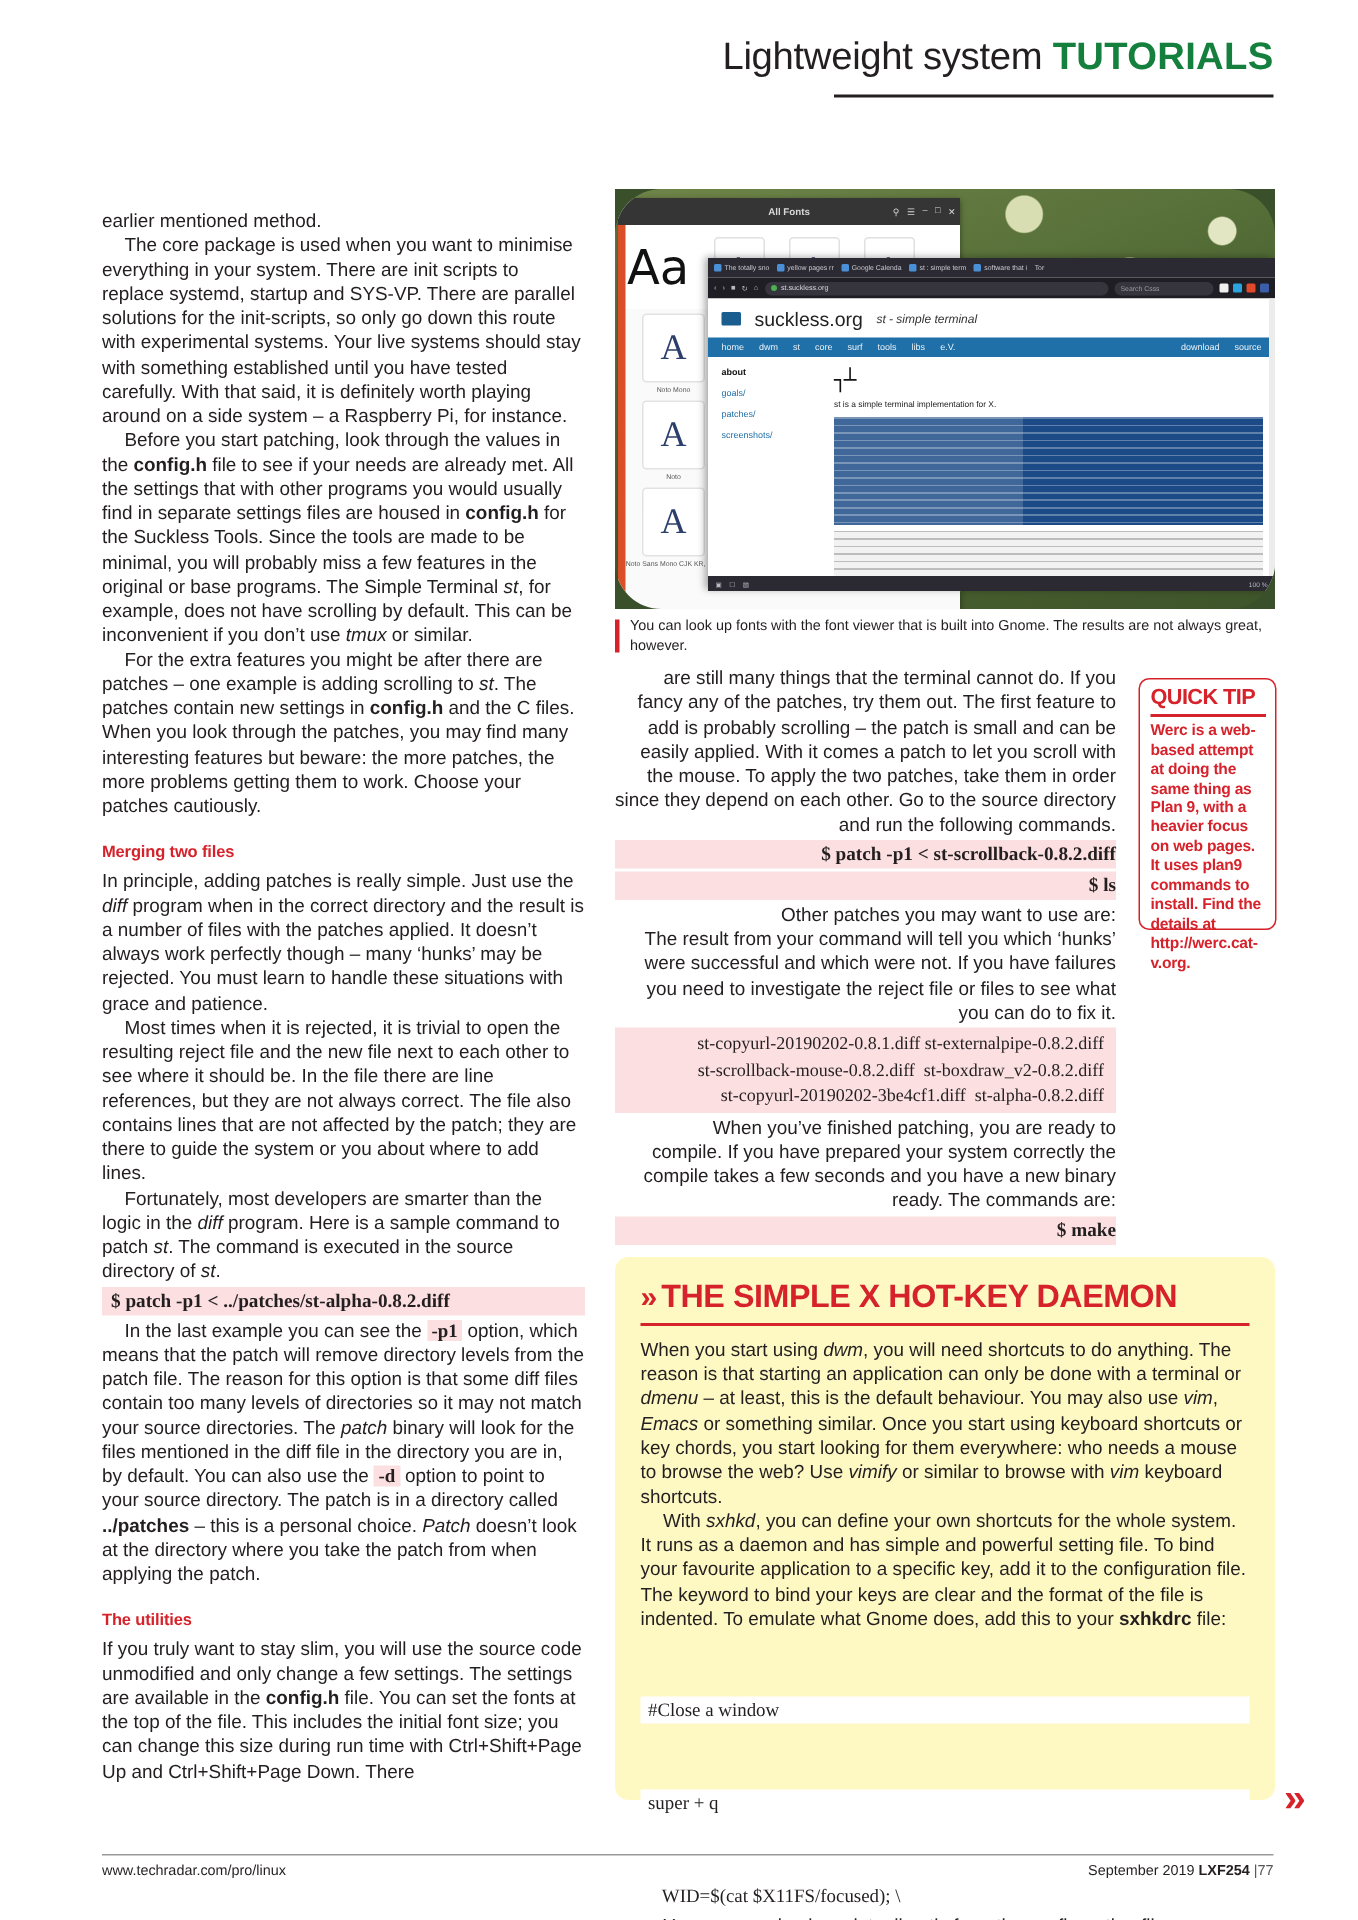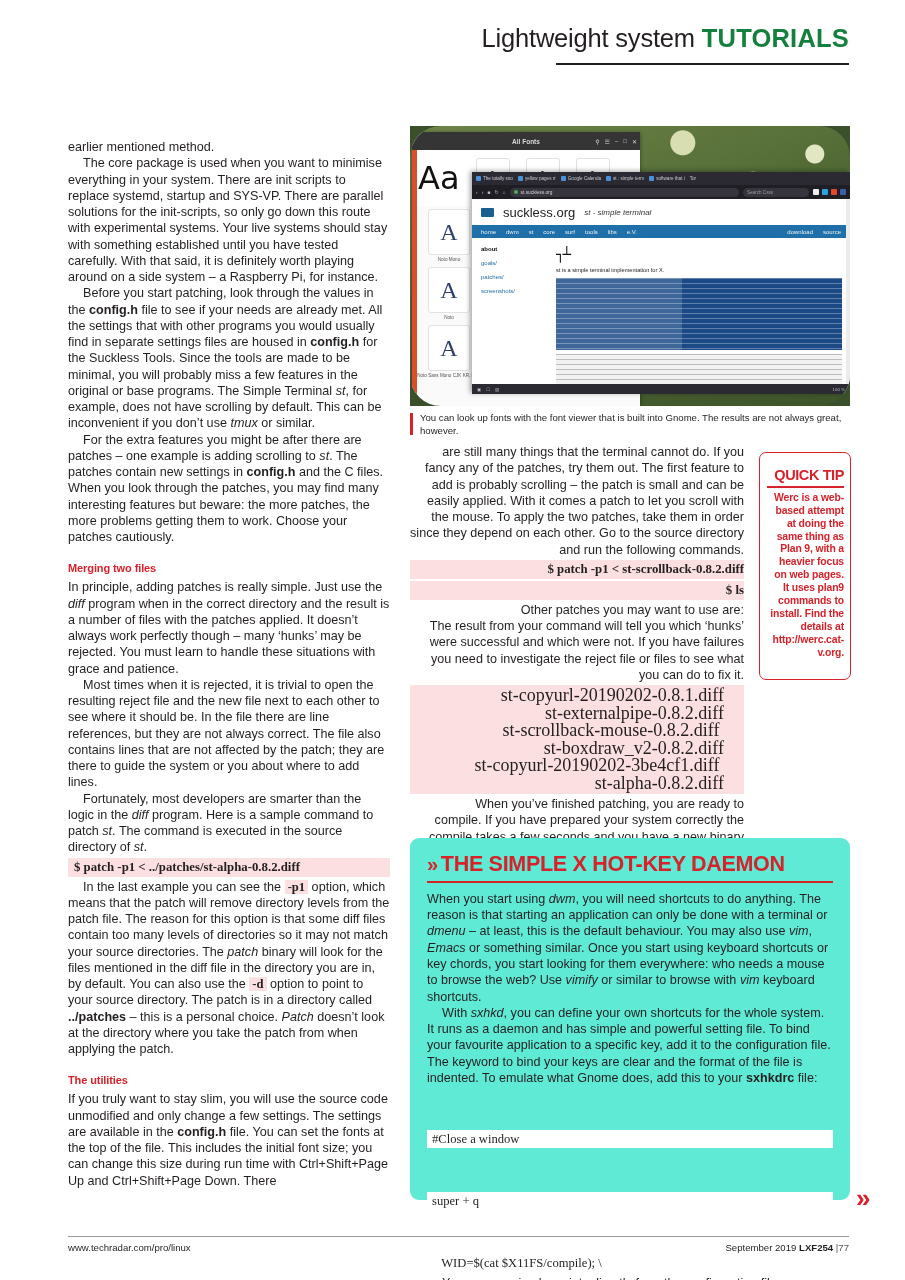--- a/index.html
+++ b/index.html
@@ -81,23 +81,23 @@
   }
   .inlinecode {
     background: #fbdfe1;
     font-family: "Liberation Serif", serif;
     font-weight: bold;
     padding: 0 3px;
   }
   .patchlist {
     background: #fbdfe1;
     font-family: "Liberation Serif", serif;
-    font-size: 18px;
+    font-size: 12px;
     line-height: 17.5px;
-    padding: 2px 20px 2px 6px;
+    padding: 2px 8px 2px 6px;
     margin: 2px 0 2px 0;
     color: #231f20;
   }
   .patchlist span { display: inline-block; }
 
   
   .figure {
     position: absolute;
     left: 410px; top: 126px;
     width: 440px; height: 280px;
@@ -268,44 +268,43 @@
     padding-left: 10px;
   }
   .caption .cbar {
     position: absolute; left: 0; top: 1px; width: 3.4px; height: 22px;
     background: #d6232b;
   }
 
   
   .quicktip {
     position: absolute; left: 759px; top: 452px;
-    width: 92px; height: 228px;
+    width: 92px; height: 168px;
     border: 1.6px solid #d6232b;
     border-radius: 7px;
-    padding: 15px 6px 4px 7px;
+    padding: 5px 6px 4px 7px;
     background: #fff;
-    text-align: right;
   }
   .quicktip .qt-title {
     color: #d6232b; font-weight: bold; font-size: 14.5px;
     letter-spacing: -0.4px; line-height: 15px;
   }
   .quicktip .qt-rule {
     height: 1.8px; background: #d6232b; margin: 3px 0 4px 0;
   }
   .quicktip .qt-body {
     color: #d6232b; font-weight: bold; font-size: 10.4px;
     line-height: 12.9px; letter-spacing: -0.15px;
   }
 
   
   .boxout {
     position: absolute; left: 410px; top: 838px;
     width: 440px; height: 362px;
-    background: #5eead4;
+    background: #fef9c3;
     border-radius: 9px;
     padding: 14px 17px 10px 17px;
   }
   .boxout .bx-title {
     color: #d6232b; font-weight: bold; font-size: 21.5px;
     letter-spacing: -0.3px; line-height: 24px; white-space: nowrap;
   }
   .boxout .bx-title .chev { font-size: 20px; margin-right: 3px; }
   .boxout .bx-rule {
     height: 1.8px; background: #d6232b; margin: 5px 0 8px 0;
@@ -548,21 +547,21 @@
 
 <div class="boxout">
   <div class="bx-title"><span class="chev">»</span><span>THE SIMPLE X HOT-KEY DAEMON</span></div>
   <div class="bx-rule"></div>
   <div class="bx-body">
     <p><span>When you start using </span><i>dwm</i><span>, you will need shortcuts to do anything. The reason is that starting an application can only be done with a terminal or </span><i>dmenu</i><span> – at least, this is the default behaviour. You may also use </span><i>vim</i><span>, </span><i>Emacs</i><span> or something similar. Once you start using keyboard shortcuts or key chords, you start looking for them everywhere: who needs a mouse to browse the web? Use </span><i>vimify</i><span> or similar to browse with </span><i>vim</i><span> keyboard shortcuts.</span></p>
     <p class="ind"><span>With </span><i>sxhkd</i><span>, you can define your own shortcuts for the whole system. It runs as a daemon and has simple and powerful setting file. To bind your favourite application to a specific key, add it to the configuration file. The keyword to bind your keys are clear and the format of the file is indented. To emulate what Gnome does, add this to your </span><b>sxhkdrc</b><span> file:</span></p>
     <div class="conf">
       <div>#Close a window</div>
       <div>super + q</div>
-      <div>   WID=$(cat $X11FS/compile); \</div>
+      <div>   WID=$(cat $X11FS/focused); \</div>
     </div>
     <p class="ind">You can run simple scripts directly from the configuration file.</p>
   </div>
 </div>
 
 <div class="cont-arrow">»</div>
 
 <div class="footer-rule"></div>
 <div class="footer">
   <span class="left">www.techradar.com/pro/linux</span>

